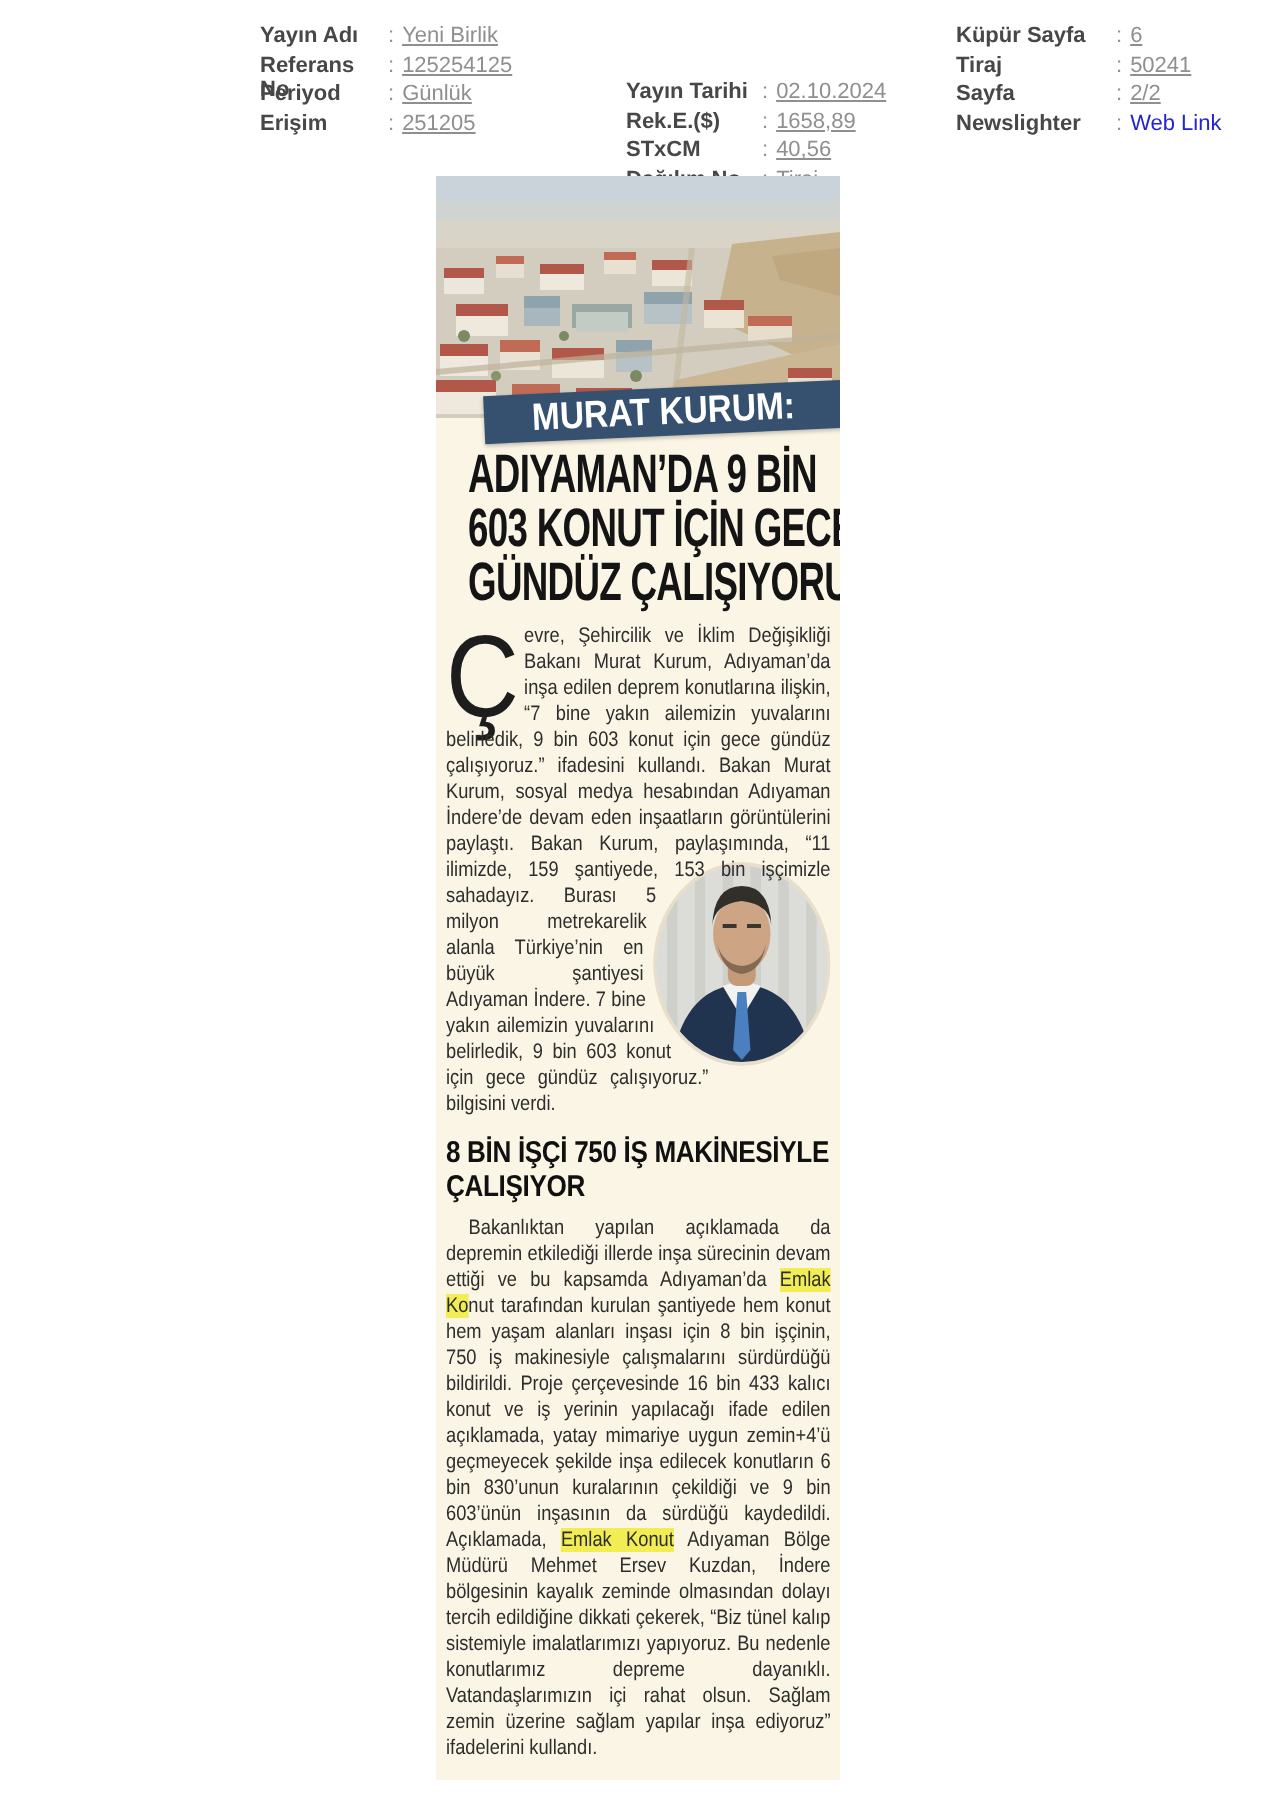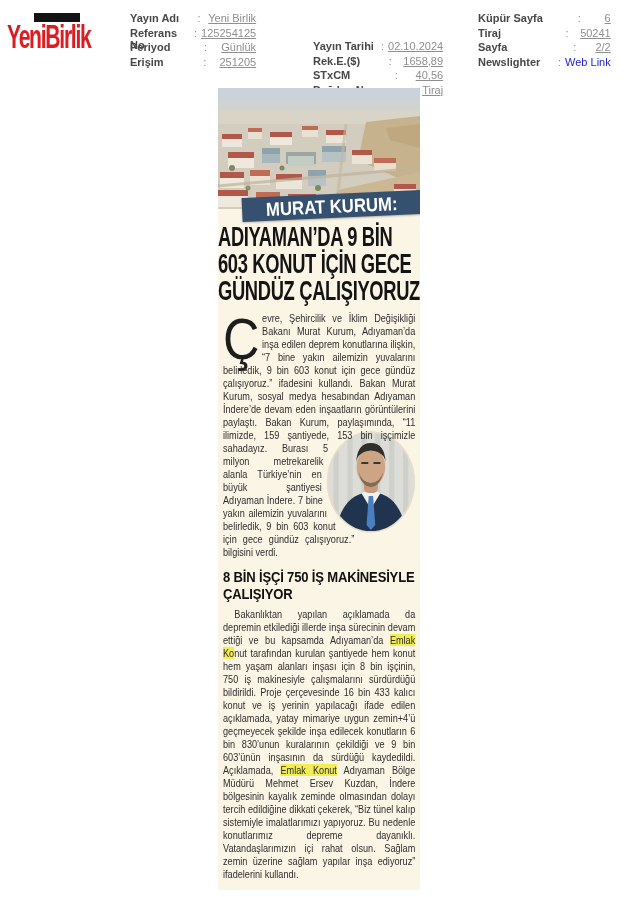--- a/index.html
+++ b/index.html
@@ -6,62 +6,58 @@
   .page{position:relative;width:634px;height:897px;background:#ffffff;overflow:hidden;
         font-family:"Liberation Sans",sans-serif;}
 
   
   .logo{position:absolute;left:6px;top:12px;width:120px;height:52px;}
   .logo-bar{position:absolute;left:28px;top:1px;width:46px;height:9px;background:#141414;}
   .logo-text{position:absolute;left:1px;top:8px;font-size:33px;font-weight:900;color:#dd1c22;
              letter-spacing:-2px;line-height:1;white-space:nowrap;
              transform:scaleX(0.64);transform-origin:left top;}
   .meta-col{position:absolute;top:12px;display:flex;flex-direction:column;}
-  .meta-row{display:flex;align-items:baseline;height:14.6px;font-size:11px;justify-content:space-between;}
+  .meta-row{display:flex;align-items:baseline;height:14.6px;font-size:11px;}
   .meta-label{font-weight:bold;color:#474747;}
   .col1 .meta-label{width:64px;} .col2 .meta-label{width:68px;margin-top:28px;} .col3 .meta-label{width:80px;padding-left:14px;}
   .meta-sep{color:#8f8f8f;margin-right:4px;}
   .meta-value{color:#8f8f8f;text-decoration:underline;}
   .meta-link{color:#2323d6;text-decoration:none;cursor:pointer;}
   .col1{left:130px;} .col2{left:313px;} .col3{left:464px;}
 
   
   .clip{position:absolute;left:218px;top:88px;width:202px;height:802px;
         background:#fbf5e5;overflow:hidden;}
   .photo{position:relative;width:202px;height:121px;display:block;}
   .banner{position:absolute;left:24px;top:106px;width:180px;height:24px;background:#35516f;
           transform:rotate(-2.6deg);display:flex;align-items:center;justify-content:center;
           box-shadow:0 1px 2px rgba(0,0,0,.25);}
   .banner-text{color:#ffffff;font-weight:800;font-size:19px;line-height:1;white-space:nowrap;
                transform:scaleX(0.88);letter-spacing:0;}
-  .headline{margin:15px 0 0 0;}
+  .headline{margin:15px 0 0 16px;}
   .headline-line{font-size:27px;font-weight:800;color:#141414;line-height:27px;
                  white-space:nowrap;transform:scaleX(0.68);transform-origin:left;
                  letter-spacing:-0.5px;}
   .bodyblock{margin-left:5px;width:221px;transform:scaleX(0.87);transform-origin:left top;
              font-size:10.5px;line-height:13px;text-align:justify;color:#2d2d2d;}
   .p1{margin-top:7px;}
   .dropcap{float:left;font-size:58px;line-height:50px;font-weight:400;color:#1d1d1d;
            margin:2px 3px 0 0;}
   .portrait{float:right;width:102px;height:102px;margin:2px 0 2px 6px;border-radius:50%;
             shape-outside:circle(50%);}
   .subhead{margin:9px 0 0 5px;width:221px;transform:scaleX(0.87);transform-origin:left top;
            font-size:15px;line-height:17px;font-weight:800;color:#101010;letter-spacing:-0.2px;}
   .p2{margin-top:6px;text-indent:13px;}
   .hl{background:#f1ed52;}
 </style>
 </head>
 <body>
 
 <div class="page">
 
-  <div class="logo">
-    <div class="logo-bar"></div>
-    <div class="logo-text">YeniBirlik</div>
-  </div>
 
   <div class="meta-col col1">
     <div class="meta-row">
       <span class="meta-label">Yayın Adı</span>
       <span class="meta-sep">:</span>
       <span class="meta-value">Yeni Birlik</span>
     </div>
     <div class="meta-row">
       <span class="meta-label">Referans No</span>
       <span class="meta-sep">:</span>

